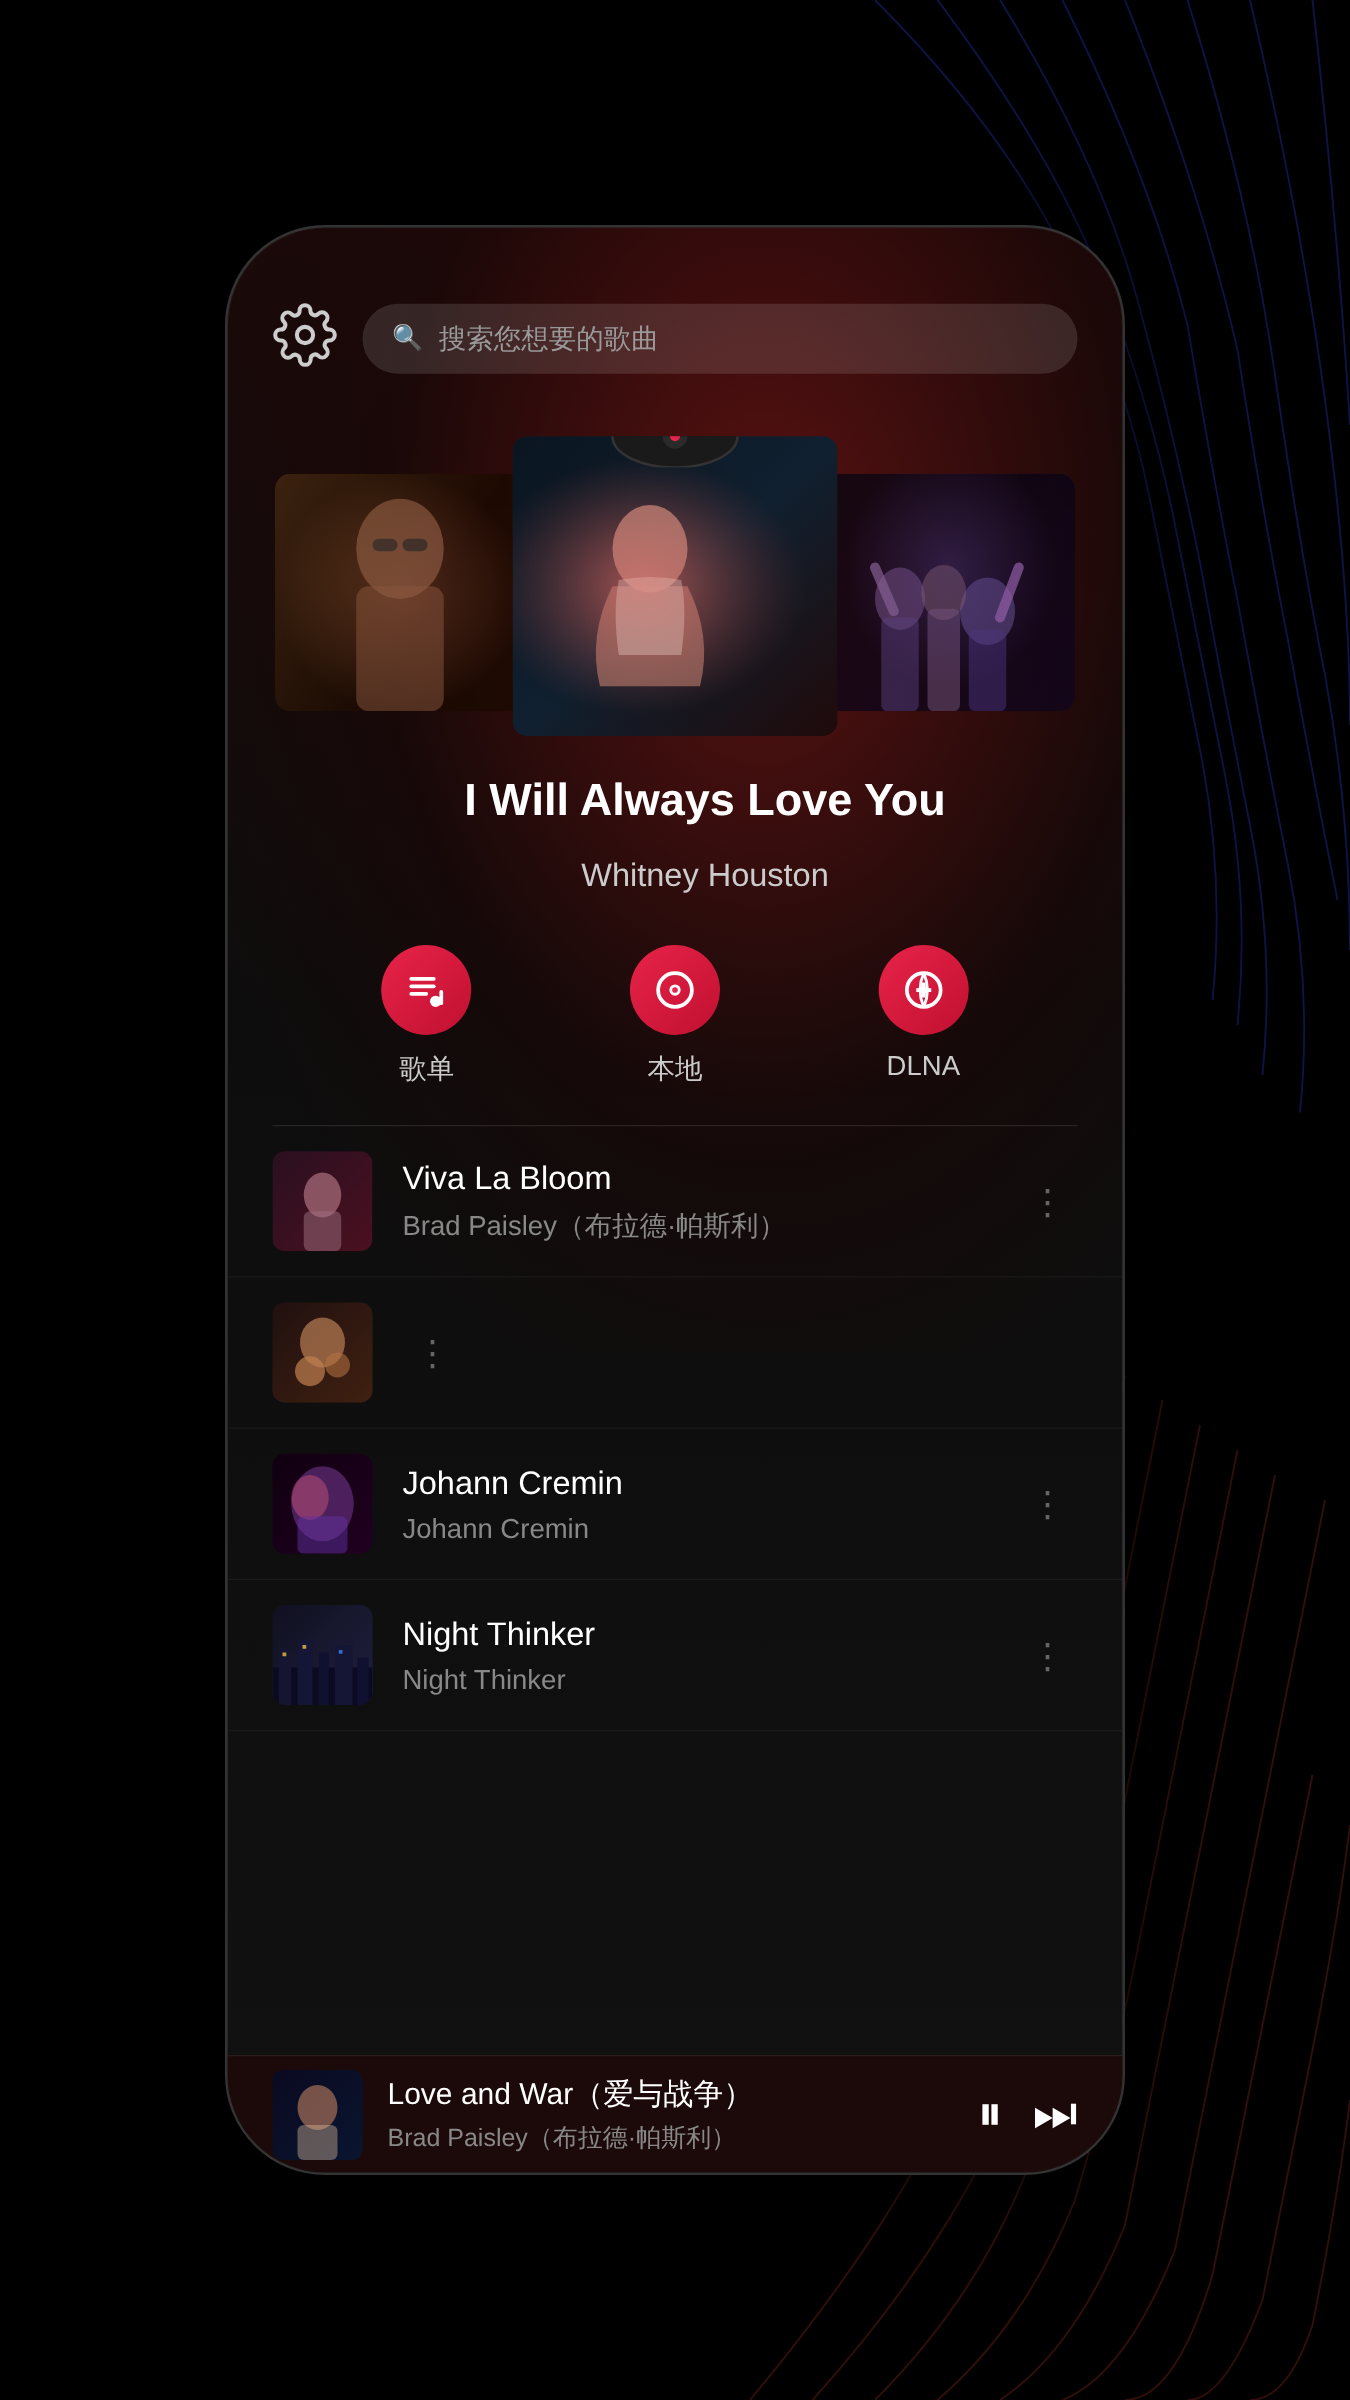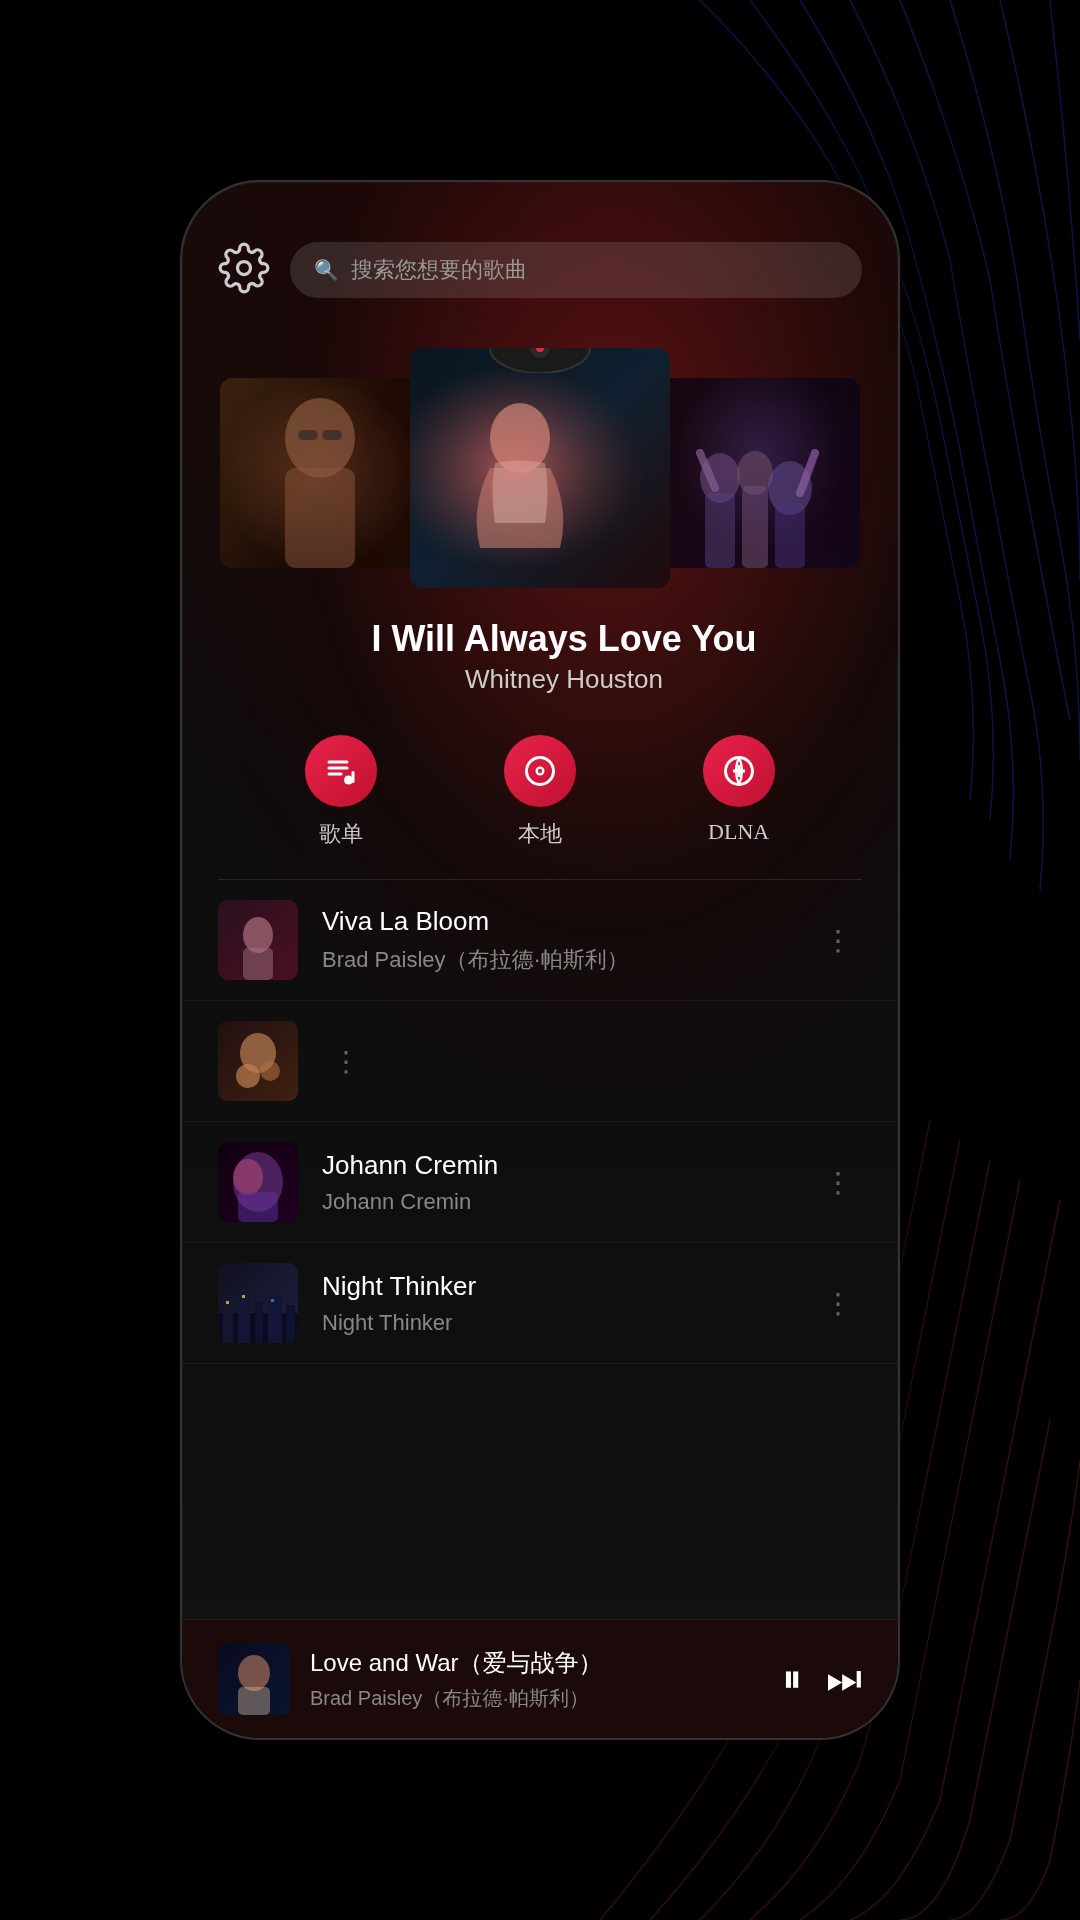--- a/index.html
+++ b/index.html
@@ -170,37 +170,36 @@
 
     .now-playing-info {
       text-align: center;
       padding: 30px 0 10px;
     }
 
     .song-title {
       color: #fff;
       font-size: 36px;
       font-weight: 600;
-      margin-bottom: 4px;
+      margin-bottom: 24px;
       padding-left: 48px;
     }
 
     .song-artist {
       color: #ccc;
       font-size: 26px;
       font-weight: 300;
       padding-left: 48px;
     }
 
     
     .nav-icons {
       display: flex;
       justify-content: space-around;
       padding: 30px 60px;
-      font-family: Liberation Serif, serif;
     }
 
     .nav-item {
       display: flex;
       flex-direction: column;
       align-items: center;
       gap: 12px;
       cursor: pointer;
     }
 
@@ -325,21 +324,21 @@
       padding: 10px;
       cursor: pointer;
     }
 
     
     .now-playing-bar {
       position: absolute;
       bottom: 0;
       left: 0;
       right: 0;
-      height: 119px;
+      height: 94px;
       background: rgba(30, 10, 10, 0.95);
       display: flex;
       align-items: center;
       padding: 0 36px;
       gap: 20px;
       border-top: 1px solid rgba(255,255,255,0.08);
     }
 
     .bar-thumb {
       width: 72px;

